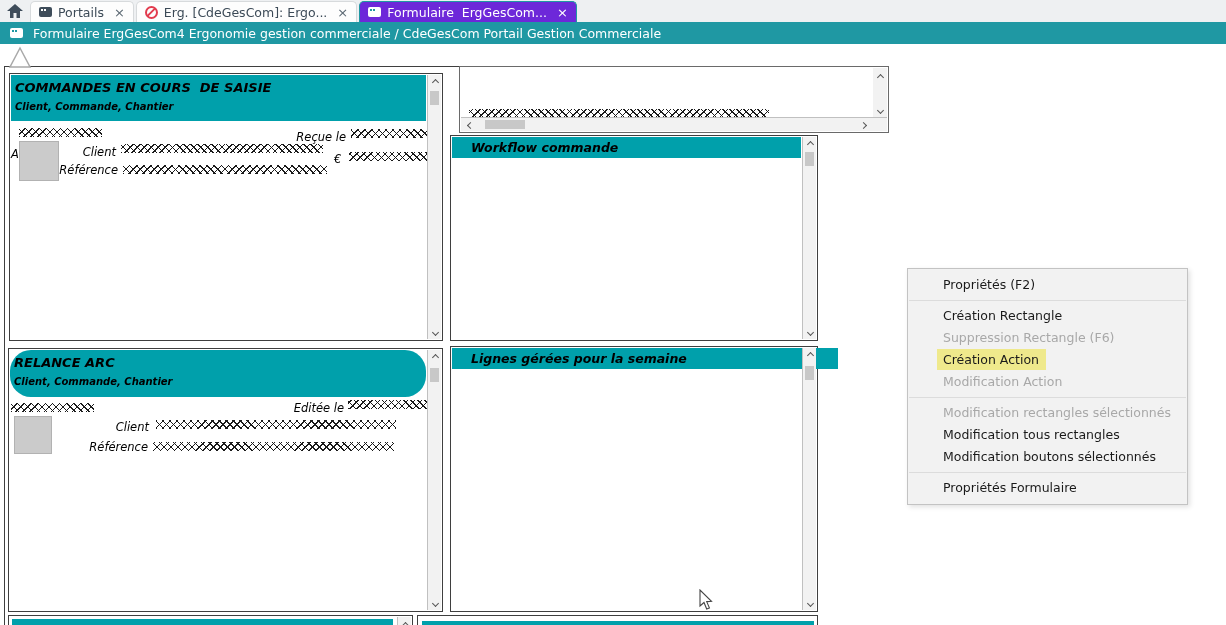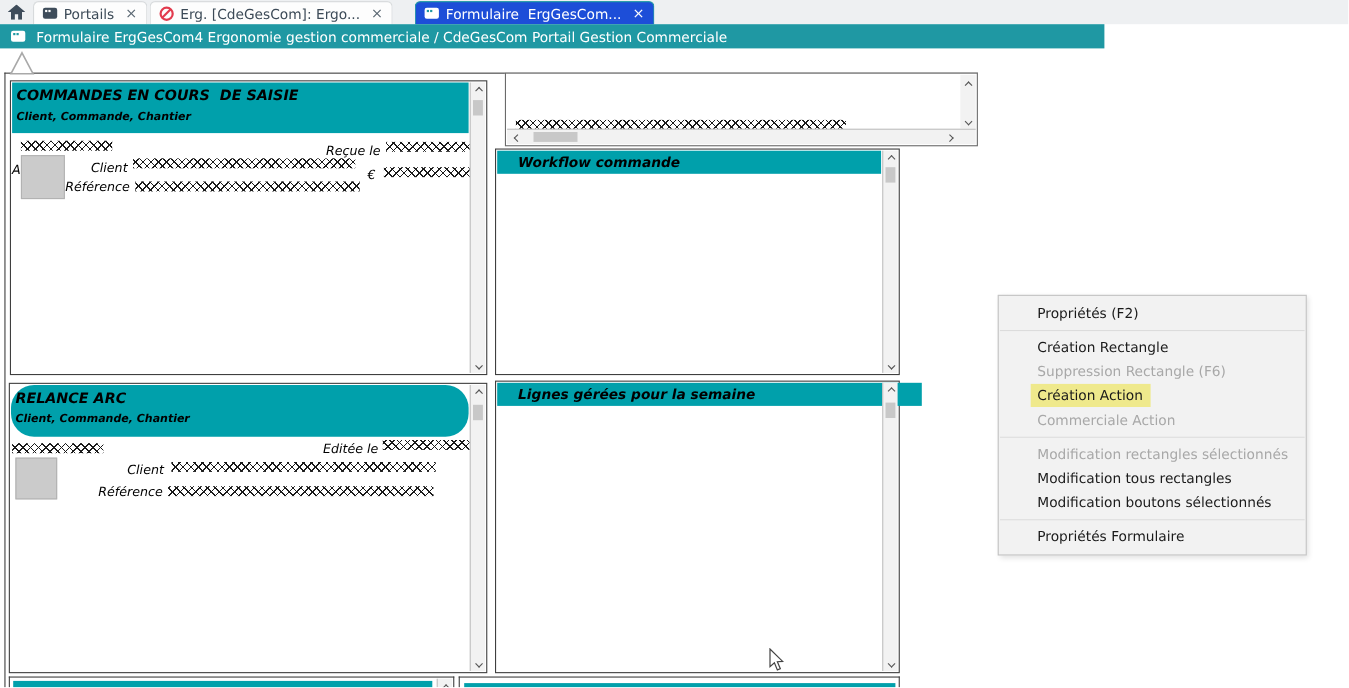--- a/index.html
+++ b/index.html
@@ -7,29 +7,29 @@
           font-family:"DejaVu Sans",sans-serif;color:#000;}
   .pre{white-space:pre;}
 
   
   .tabstrip{position:absolute;left:0;top:0;width:1226px;height:22px;background:#eef0f2;display:flex;align-items:flex-end;}
   .home-btn{width:30px;height:22px;display:flex;align-items:center;justify-content:center;}
   .tab{height:21px;display:flex;align-items:center;gap:6px;padding:0 8px;box-sizing:border-box;
        background:#fdfdfd;border:1px solid #d7dadc;border-bottom:none;border-radius:5px 5px 0 0;margin-right:2px;
        font-size:12.5px;color:#3c4a57;justify-content:space-between;}
   .tab .close{font-size:13px;color:#5a6772;margin-left:4px;cursor:default;}
-  .tab.active{background:#1d4ed8;border-color:#1f98a3;color:#fff;margin-left:18px;}
+  .tab.active{background:#6d28d9;border-color:#1f98a3;color:#fff;}
   .tab.active .close{color:#fff;}
   .win-icon{position:relative;width:13px;height:10px;border-radius:2px;background:#3e4c5a;flex:none;}
   .win-icon::after{content:"";position:absolute;left:2px;top:2px;width:2px;height:2px;background:#fff;box-shadow:3px 0 0 #fff;}
   .win-icon.light{background:#fff;}
   .win-icon.light::after{background:#1f98a3;box-shadow:3px 0 0 #1f98a3;}
   .block-icon{position:relative;width:9px;height:9px;border:2px solid #e23b4e;border-radius:50%;flex:none;}
   .block-icon::after{content:"";position:absolute;left:-1px;top:3.5px;width:11px;height:2px;background:#e23b4e;transform:rotate(-45deg);}
-  .breadcrumb{position:absolute;left:0;top:22px;width:1004px;height:22px;background:#1f98a3;display:flex;align-items:center;gap:10px;padding-left:10px;box-sizing:border-box;}
+  .breadcrumb{position:absolute;left:0;top:22px;width:1226px;height:22px;background:#1f98a3;display:flex;align-items:center;gap:10px;padding-left:10px;box-sizing:border-box;}
   .breadcrumb .txt{color:#fff;font-size:12.5px;}
 
   
   .oline{position:absolute;background:#3f3f3f;}
   .panel{position:absolute;background:#fff;border:1px solid #3f3f3f;box-sizing:border-box;font-style:italic;}
   .teal{background:#00a0ab;}
   .phead{position:absolute;left:1px;top:1px;color:#000;}
   .ptitle{font-weight:bold;font-size:13px;padding:5px 0 0 4px;}
   .psub{font-weight:bold;font-size:10px;padding:6px 12px 0 4px;}
   .ptitle-sm{font-weight:bold;font-size:12.5px;padding:3px 0 0 19px;}
@@ -215,21 +215,21 @@
   <div class="panel" style="left:417px;top:615px;width:401px;height:10px;border-bottom:none;overflow:hidden;">
     <div class="teal" style="position:absolute;left:4px;top:5px;width:392px;height:5px;"></div>
   </div>
 
   <div class="cmenu">
     <div class="citem">Propriétés (F2)</div>
     <div class="csep"></div>
     <div class="citem">Création Rectangle</div>
     <div class="citem disabled">Suppression Rectangle (F6)</div>
     <div class="citem"><span class="hl">Création Action</span></div>
-    <div class="citem disabled">Commerciale Action</div>
+    <div class="citem disabled">Modification Action</div>
     <div class="csep"></div>
     <div class="citem disabled">Modification rectangles sélectionnés</div>
     <div class="citem">Modification tous rectangles</div>
     <div class="citem">Modification boutons sélectionnés</div>
     <div class="csep"></div>
     <div class="citem">Propriétés Formulaire</div>
   </div>
 
   <svg class="cursor" width="16" height="22" viewBox="0 0 16 22">
     <path d="M1 1 L1 17 L5 13.5 L7.7 20 L10.4 18.9 L7.7 12.6 L12.5 12.3 Z" fill="#fff" stroke="#444" stroke-width="1.1"></path>

